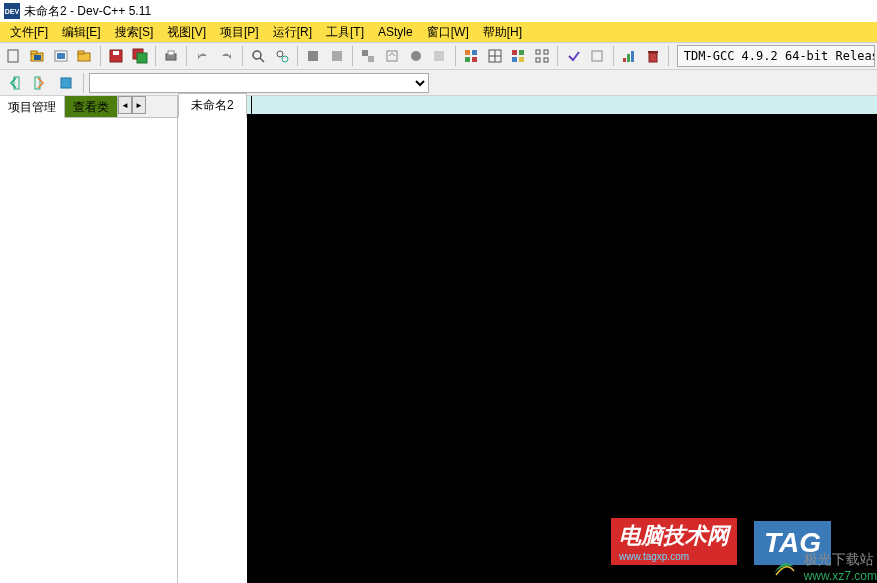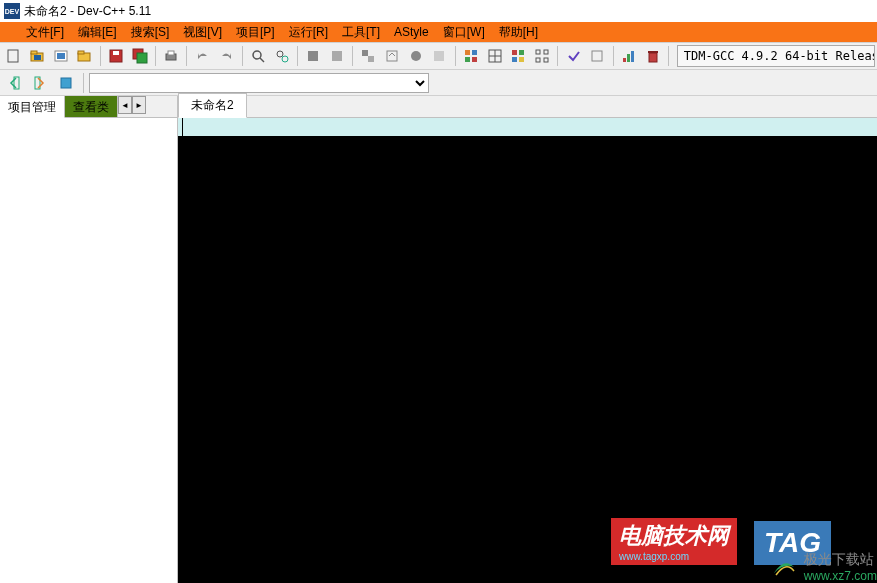--- a/index.html
+++ b/index.html
@@ -1,37 +1,37 @@
 <!DOCTYPE html>
 <html><head>
 <meta charset="utf-8">
 <style>
 * { box-sizing: border-box; margin: 0; padding: 0; }
 body { font-family: "Microsoft YaHei", Tahoma, sans-serif; font-size: 12px; background: #fff; width: 877px; height: 583px; overflow: hidden; }
 .titlebar { height: 22px; background: #fff; display: flex; align-items: center; padding: 0 4px; gap: 4px; }
 .app-icon { width: 16px; height: 16px; background: #1a4780; display: inline-flex; align-items: center; justify-content: center; color: #fff; font-size: 7px; font-weight: bold; }
-.menubar { height: 20px; background: #f97316; display: flex; align-items: center; padding: 0 20px; gap: 2px; }
+.menubar { height: 20px; background: #fde047; display: flex; align-items: center; padding: 0 4px; gap: 2px; }
 .menu-item { padding: 2px 6px; cursor: default; }
 .toolbar { height: 28px; background: #f0f0f0; border-top: 1px solid #d0d0d0; border-bottom: 1px solid #d0d0d0; display: flex; align-items: center; padding: 0 2px; gap: 1px; }
 .tb-btn { width: 24px; height: 22px; display: inline-flex; align-items: center; justify-content: center; cursor: default; }
 .tb-sep { width: 1px; height: 20px; background: #c0c0c0; margin: 0 3px; }
 .toolbar2 { height: 26px; background: #f0f0f0; border-bottom: 1px solid #d0d0d0; display: flex; align-items: center; padding: 0 2px; gap: 2px; }
 .combo { height: 20px; border: 1px solid #aaa; background: #fff; font-family: monospace; font-size: 12px; padding: 1px 4px; }
 .combo1 { width: 340px; }
 .combo2 { width: 340px; }
 .compiler-label { height: 22px; border: 1px solid #aaa; background: #f8f8f8; font-family: monospace; font-size: 12px; padding: 3px 6px; margin-left: 4px; white-space: nowrap; overflow: hidden; }
 .main-area { display: flex; height: calc(100% - 96px); }
 .sidebar { width: 178px; border-right: 1px solid #c0c0c0; display: flex; flex-direction: column; }
 .side-tabs { height: 22px; display: flex; border-bottom: 1px solid #c0c0c0; background: #f0f0f0; }
 .side-tab { padding: 3px 8px; border-right: 1px solid #c0c0c0; background: #fff; border-bottom: 1px solid #fff; margin-bottom: -1px; }
 .side-tab.inactive { background: #4d7c0f; border-bottom: 1px solid #c0c0c0; }
 .side-scroll { display: flex; }
 .scroll-btn { width: 14px; height: 18px; border: 1px solid #999; background: #e8e8e8; display: flex; align-items: center; justify-content: center; font-size: 8px; }
 .side-body { flex: 1; background: #fff; }
-.editor-area { flex: 1; display: flex; flex-direction: column; position: relative; }
+.editor-area { flex: 1; display: flex; position: relative; }
 .file-tabs { height: 22px; background: #f0f0f0; display: flex; align-items: flex-end; border-bottom: 1px solid #c0c0c0; }
 .file-tab { padding: 3px 12px; background: #fff; border: 1px solid #c0c0c0; border-bottom: 1px solid #fff; margin-bottom: -1px; }
 .editor { flex: 1; background: #000; position: relative; }
 .editor-highlight { position: absolute; top: 0; left: 0; right: 0; height: 18px; background: #d0f0f0; }
 .cursor-line { position: absolute; top: 0; left: 4px; width: 1px; height: 18px; background: #000; }
 .watermark1 { position: absolute; bottom: 18px; right: 140px; background: #d42a2a; padding: 3px 8px; }
 .wm1-top { color: #ffffff; font-size: 22px; font-weight: bold; font-style: italic; }
 .wm1-bot { color: #6dd8ff; font-size: 10px; }
 .watermark2 { position: absolute; bottom: 18px; right: 46px; background: #3a7ab8; padding: 6px 10px; }
 .wm2-txt { color: #fff; font-size: 28px; font-weight: bold; font-style: italic; }

